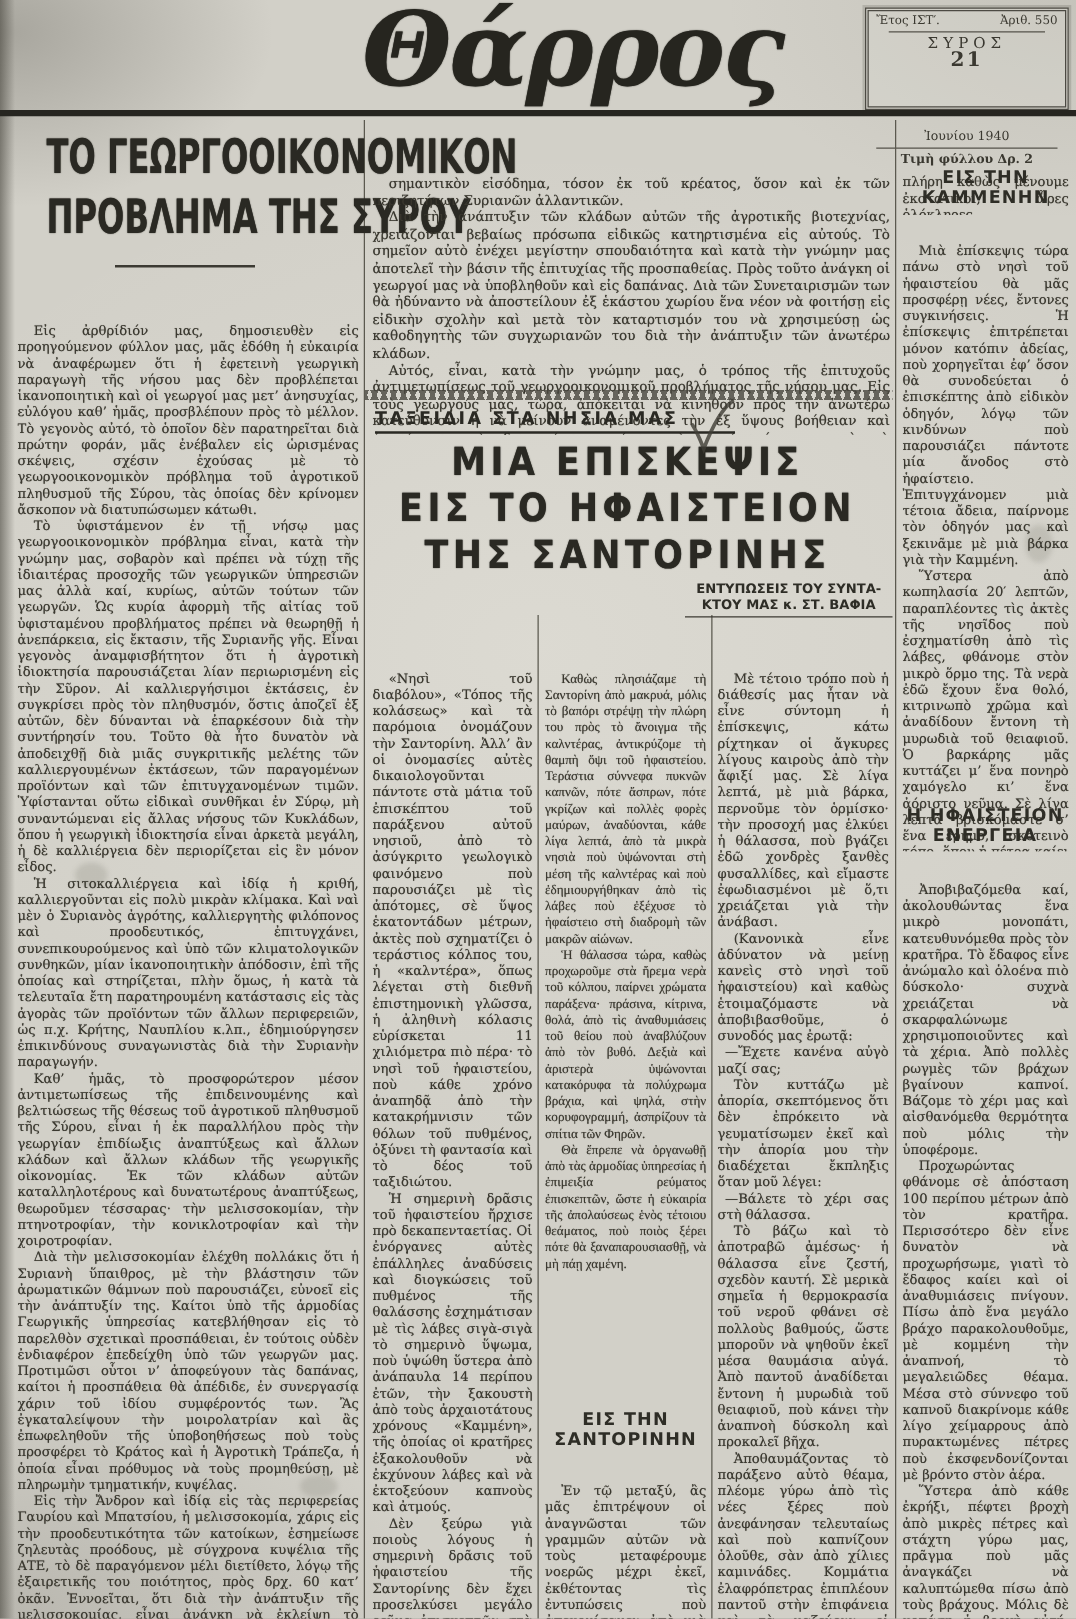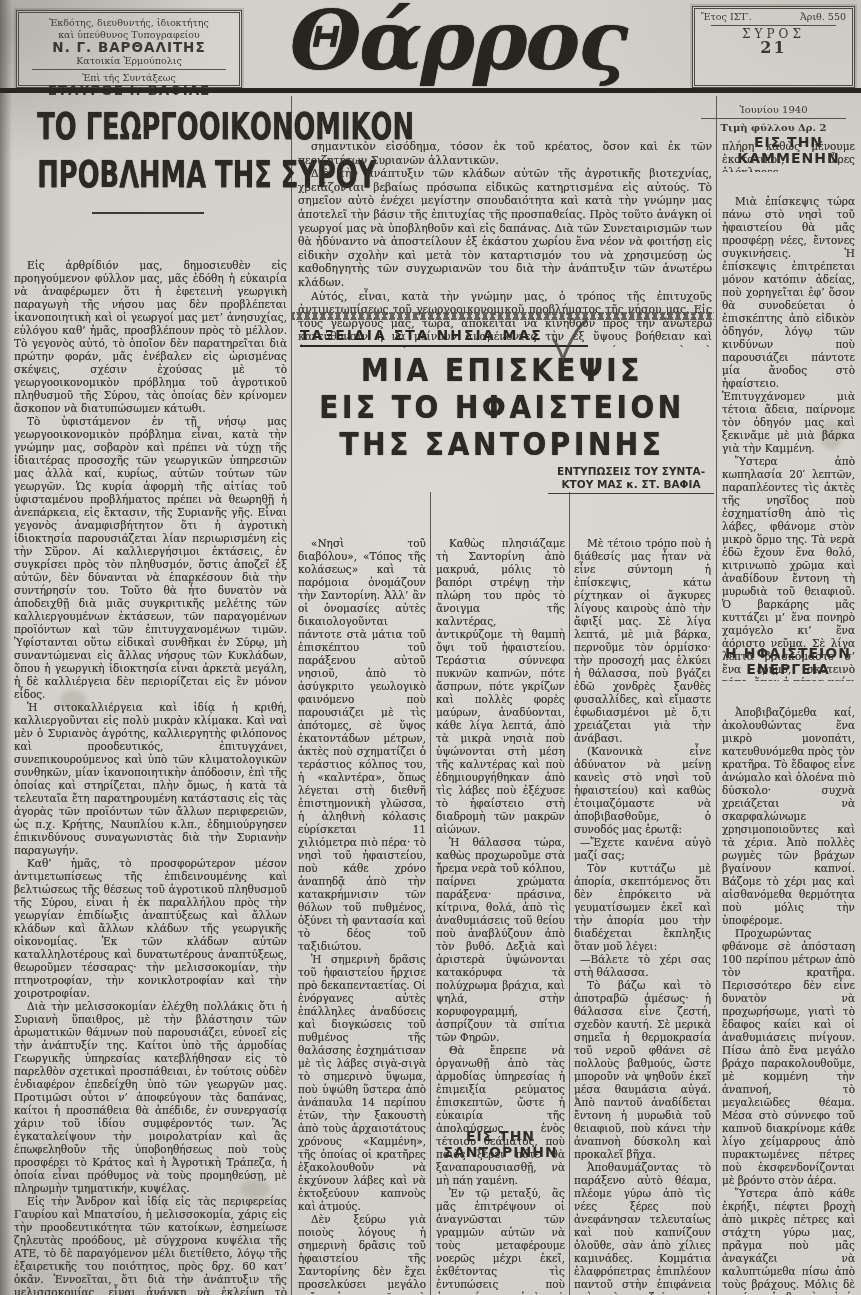--- a/index.html
+++ b/index.html
@@ -74,21 +74,21 @@
   #headline2{position:absolute;left:290px;top:352px;width:424px;text-align:center;
     font-family:"DejaVu Sans","Liberation Sans",sans-serif;font-weight:bold;color:#2a2923;}
   #headline2 .hl{display:block;white-space:nowrap;font-size:31px;line-height:37px;
     letter-spacing:4px;transform:scaleX(.9);transform-origin:50% 50%;text-shadow:0 0 1px #2a2923;}
 
   #byline{position:absolute;left:548px;top:465px;width:166px;text-align:center;
     font-family:"DejaVu Sans","Liberation Sans",sans-serif;font-weight:bold;
     font-size:10.5px;line-height:13px;color:#2e2d26;border-bottom:1.5px solid #3c3a33;padding-bottom:2px;}
 
   #colA{left:298px;top:497px;width:128px;height:794px;}
-  #colB{left:436px;top:497px;width:129px;height:648px;}
+  #colB{left:436px;top:497px;width:129px;height:648px;font-family:Liberation Serif, serif;}
   #colB-tail{left:436px;top:1147px;width:129px;height:144px;}
   #colC{left:574px;top:497px;width:137px;height:794px;}
 
   #rcol-intro{left:722px;top:100px;width:133px;height:32px;}
   #rcol-h1{position:absolute;left:722px;top:134px;width:133px;}
   #rcol-b1{left:722px;top:155px;width:133px;height:486px;}
   #rcol-h2{position:absolute;left:718px;top:645px;width:140px;}
   #rcol-b2{left:722px;top:666px;width:133px;height:625px;}
   .pinned-head{margin:0;text-align:center;font-size:14px;letter-spacing:1px;
     font-family:"DejaVu Sans","Liberation Sans",sans-serif;font-weight:bold;color:#2e2d26;}
@@ -97,29 +97,20 @@
 </style>
 </head>
 <body>
 
 <div id="page">
   <div id="edge-shadow"></div>
   <div class="speck" style="left:60px;top:690px;width:26px;height:20px;"></div>
   <div class="speck" style="left:820px;top:420px;width:22px;height:30px;"></div>
   <div class="speck" style="left:240px;top:1180px;width:30px;height:18px;"></div>
 
-  <div id="pub-box" class="mh-box">
-    <div class="mh-small">Ἐκδότης, διευθυντής, ἰδιοκτήτης</div>
-    <div class="mh-small">καὶ ὑπεύθυνος Τυπογραφείου</div>
-    <div class="mh-name">Ν. Γ. ΒΑΡΘΑΛΙΤΗΣ</div>
-    <div class="mh-small">Κατοικία Ἑρμούπολις</div>
-    <hr class="mh-rule">
-    <div class="mh-small">Ἐπὶ τῆς Συντάξεως</div>
-    <div class="mh-name">ΣΤΑΥΡΟΣ Ι. ΒΑΦΙΑΣ</div>
-  </div>
 
   <div id="paper-title">Θάρρος</div>
 
   <div id="issue-box" class="mh-box">
     <div class="issue-row">
       <span>Ἔτος ΙΣΤ′.</span>
       <span>Ἀριθ. 550</span>
     </div>
     <hr class="mh-rule">
     <div class="issue-place">ΣΥΡΟΣ</div>

